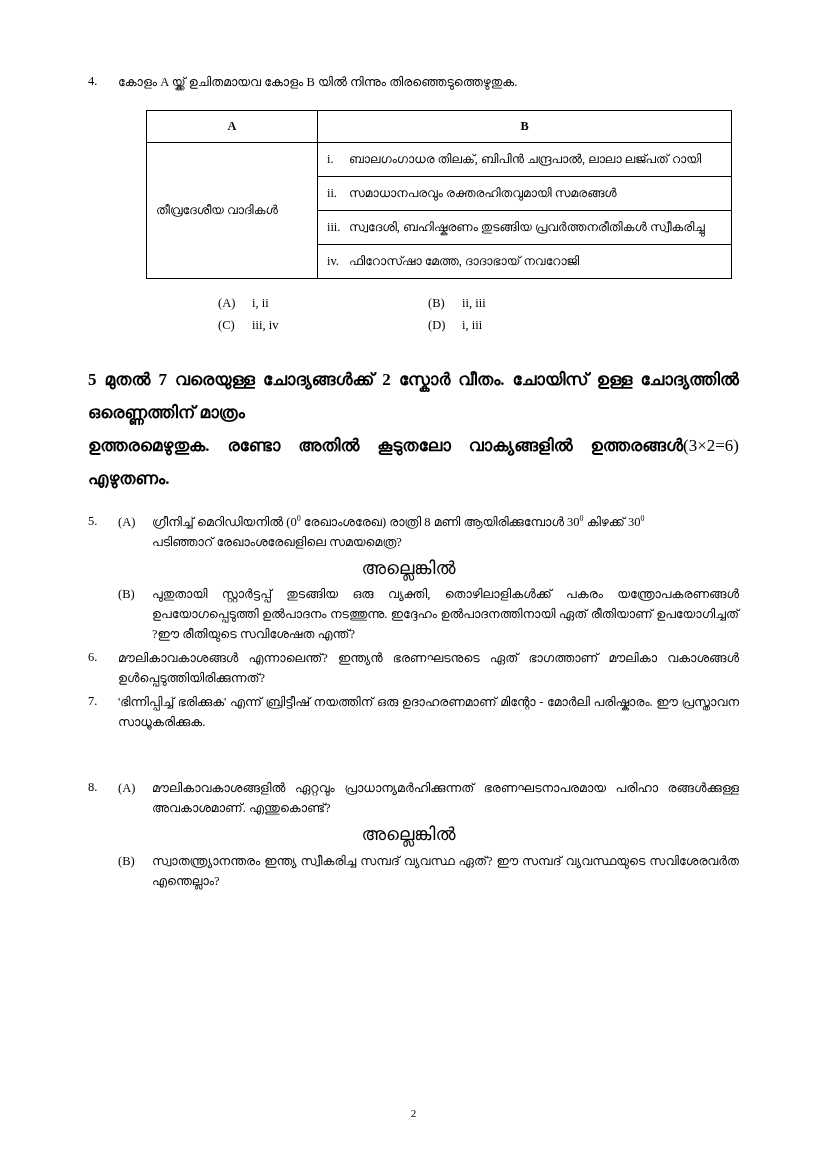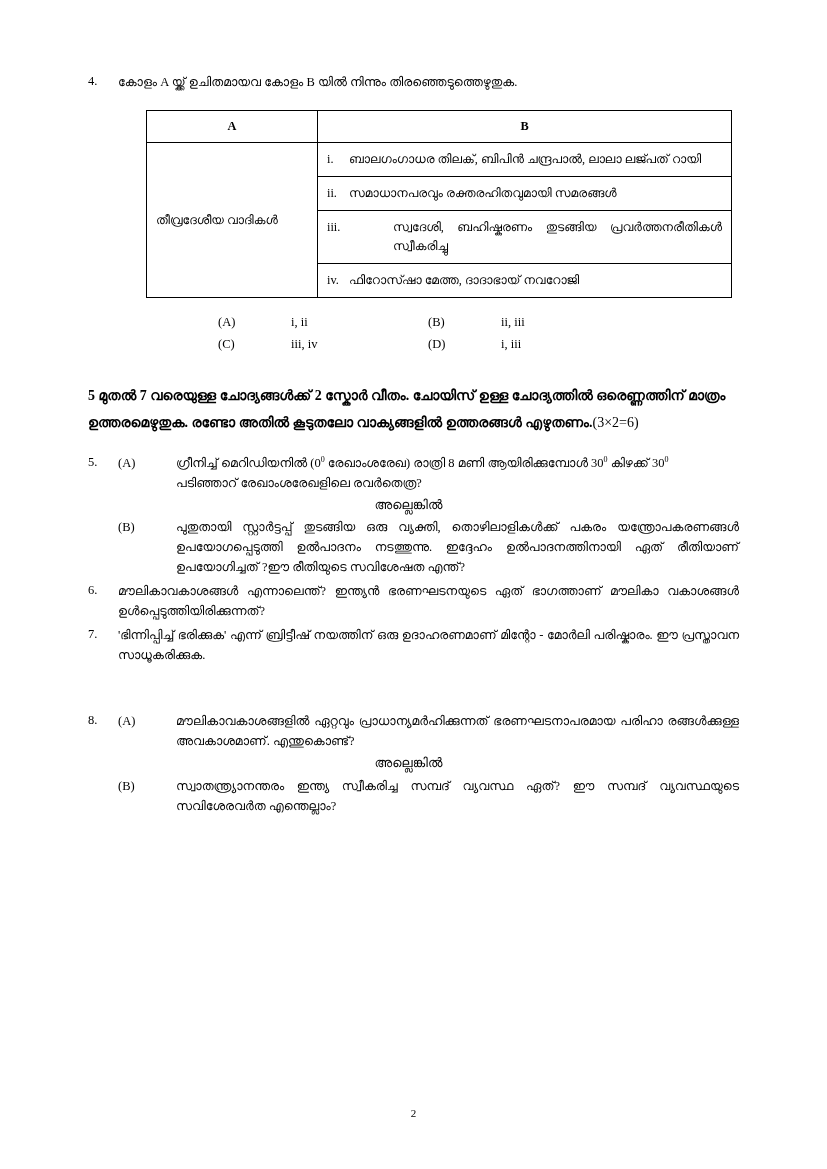--- a/index.html
+++ b/index.html
@@ -62,21 +62,20 @@
     text-align: left;
     vertical-align: middle;
   }
   .rom {
     display: inline-block;
     width: 22px;
     vertical-align: top;
   }
   .b-row-just {
     display: flex;
-    gap: 44px;
   }
   .b-row-just .rom { flex: 0 0 22px; }
   .b-row-just .btxt {
     flex: 1;
     text-align: justify;
     text-justify: inter-word;
   }
   
   .options {
     margin: 14px 0 0 130px;
@@ -90,26 +89,25 @@
   .opt {
     display: flex;
     width: 50%;
   }
   .opt-label {
     width: 34px;
     flex: 0 0 34px;
   }
   .opt-text {
     flex: 1;
-    margin-left: 39px;
   }
   
   .instruction {
     font-weight: bold;
-    font-size: 14px;
+    font-size: 17px;
     line-height: 1.95;
     margin: 26px 0 16px 0;
     text-align: justify;
     text-justify: inter-word;
   }
   .instruction .marks {
     font-weight: normal;
     white-space: nowrap;
   }
   .instruction-line2 {
@@ -125,25 +123,24 @@
     flex: 0 0 34px;
     font-size: 12.5px;
     line-height: 1.6;
   }
   .sub-text {
     flex: 1;
     font-size: 12.5px;
     line-height: 1.6;
     text-align: justify;
     text-justify: inter-word;
-    margin-left: 24px;
   }
   .orline {
     text-align: center;
-    font-size: 13px;
+    font-size: 18px;
     margin: 2px 0 2px 0;
     padding-right: 40px;
   }
   .sp16 { height: 16px; }
   .page-number {
     position: absolute;
     bottom: 50px;
     left: 0;
     width: 827px;
     text-align: center;
@@ -225,34 +222,34 @@
     </div>
   </div>
 
   <div class="q-block">
     <div class="q-num">5.</div>
     <div class="q-body">
       <div class="sub-block">
         <span class="sub-label">(A)</span>
         <span class="sub-text">
           <span>ഗ്രീനിച്ച് മെറിഡിയനിൽ (0<sup>0</sup> രേഖാംശരേഖ) രാത്രി 8 മണി ആയിരിക്കുമ്പോൾ 30<sup>0</sup> കിഴക്ക് 30<sup>0</sup></span><br>
-          <span>പടിഞ്ഞാറ് രേഖാംശരേഖളിലെ രവർതെത്ര?</span>
+          <span>പടിഞ്ഞാറ് രേഖാംശരേഖളിലെ സമയമെത്ര?</span>
         </span>
       </div>
       <div class="orline">അല്ലെങ്കിൽ</div>
       <div class="sub-block">
         <span class="sub-label">(B)</span>
         <span class="sub-text">പുതുതായി സ്റ്റാർട്ടപ്പ് തുടങ്ങിയ ഒരു വ്യക്തി, തൊഴിലാളികൾക്ക് പകരം യന്ത്രോപകരണങ്ങൾ ഉപയോഗപ്പെടുത്തി ഉൽപാദനം നടത്തുന്നു. ഇദ്ദേഹം ഉൽപാദനത്തിനായി ഏത് രീതിയാണ് ഉപയോഗിച്ചത് ?ഈ രീതിയുടെ സവിശേഷത എന്ത്?</span>
       </div>
     </div>
   </div>
 
   <div class="q-block">
     <div class="q-num">6.</div>
-    <div class="q-body">മൗലികാവകാശങ്ങൾ എന്നാലെന്ത്? ഇന്ത്യൻ ഭരണഘടനയുടെ ഏത് ഭാഗത്താണ് മൗലികാ വകാശങ്ങൾ ഉൾപ്പെടുത്തിയിരിക്കുന്നത്?</div>
+    <div class="q-body">മൗലികാവകാശങ്ങൾ എന്നാലെന്ത്? ഇന്ത്യൻ ഭരണഘടനുടെ ഏത് ഭാഗത്താണ് മൗലികാ വകാശങ്ങൾ ഉൾപ്പെടുത്തിയിരിക്കുന്നത്?</div>
   </div>
 
   <div class="q-block">
     <div class="q-num">7.</div>
     <div class="q-body">'ഭിന്നിപ്പിച്ച് ഭരിക്കുക' എന്ന് ബ്രിട്ടീഷ് നയത്തിന് ഒരു ഉദാഹരണമാണ് മിന്റോ - മോർലി പരിഷ്കാരം. ഈ പ്രസ്താവന സാധൂകരിക്കുക.</div>
   </div>
 
   <div class="sp16"></div>
 
   <div class="instruction">

